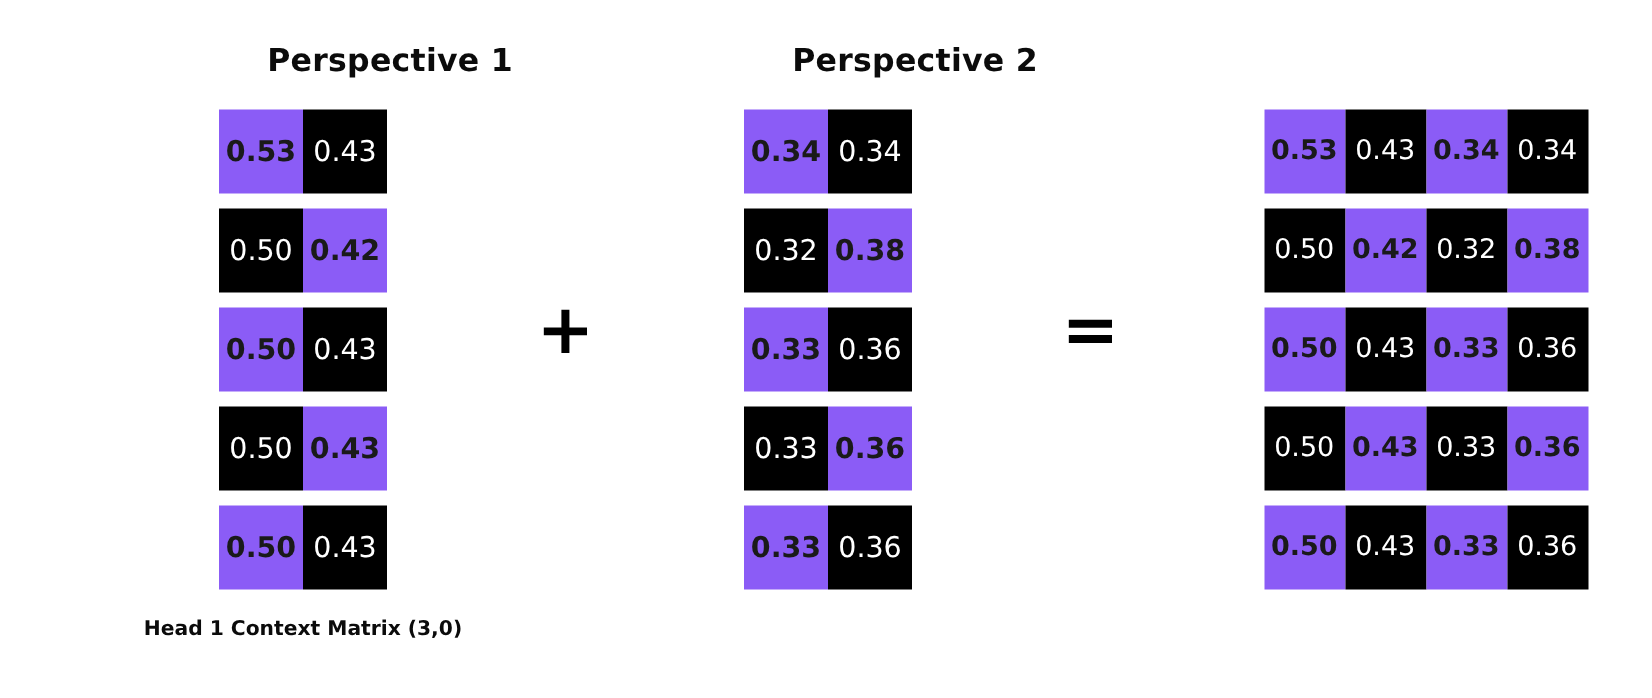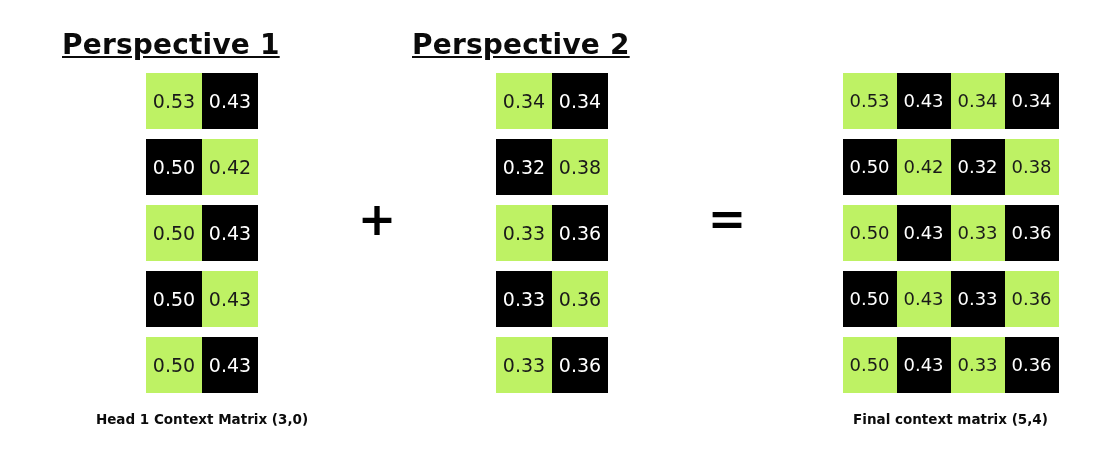--- a/index.html
+++ b/index.html
@@ -29,27 +29,26 @@
   .block-h1 { left: 62px;  width: 280px; }
   .block-h2 { left: 412px; width: 280px; }
   .block-fin{ left: 808px; width: 285px; }
 
   
   .col-header {
     position: absolute;
     top: 28px;
     left: 0;
     width: 100%;
-    text-align: left;
-    font-size: 28px;
+    text-align: right;
+    font-size: 21px;
     font-weight: bold;
     color: #0b0b0b;
     letter-spacing: 0.2px;
     white-space: nowrap;
-    text-decoration: underline;
   }
 
   
   .matrix {
     position: absolute;
     top: 73px;
     left: 50%;
     transform: translateX(-50%);
     display: flex;
     flex-direction: column;
@@ -67,21 +66,21 @@
     justify-content: center;
     font-size: 19px;
     line-height: 1;
     font-family: "DejaVu Sans", "Liberation Sans", sans-serif;
   }
   .matrix.narrow .cell {
     width: 54px;
     font-size: 18px;
   }
   .cell.dark  { background: #000000; color: #ffffff; }
-  .cell.light { background: #bef264; color: #1a1a1a; }
+  .cell.light { background: #8b5cf6; color: #1a1a1a; font-weight: bold; }
 
   
   .caption {
     position: absolute;
     top: 411px;
     left: 0;
     width: 100%;
     text-align: center;
     font-size: 13.5px;
     font-weight: bold;
@@ -200,16 +199,15 @@
           <div class="cell dark">0.33</div>
           <div class="cell light">0.36</div>
         </div>
         <div class="mrow">
           <div class="cell light">0.50</div>
           <div class="cell dark">0.43</div>
           <div class="cell light">0.33</div>
           <div class="cell dark">0.36</div>
         </div>
       </div>
-    <div class="caption">Final context matrix (5,4)</div>
   </div>
 
 </div>
 
 </body></html>

